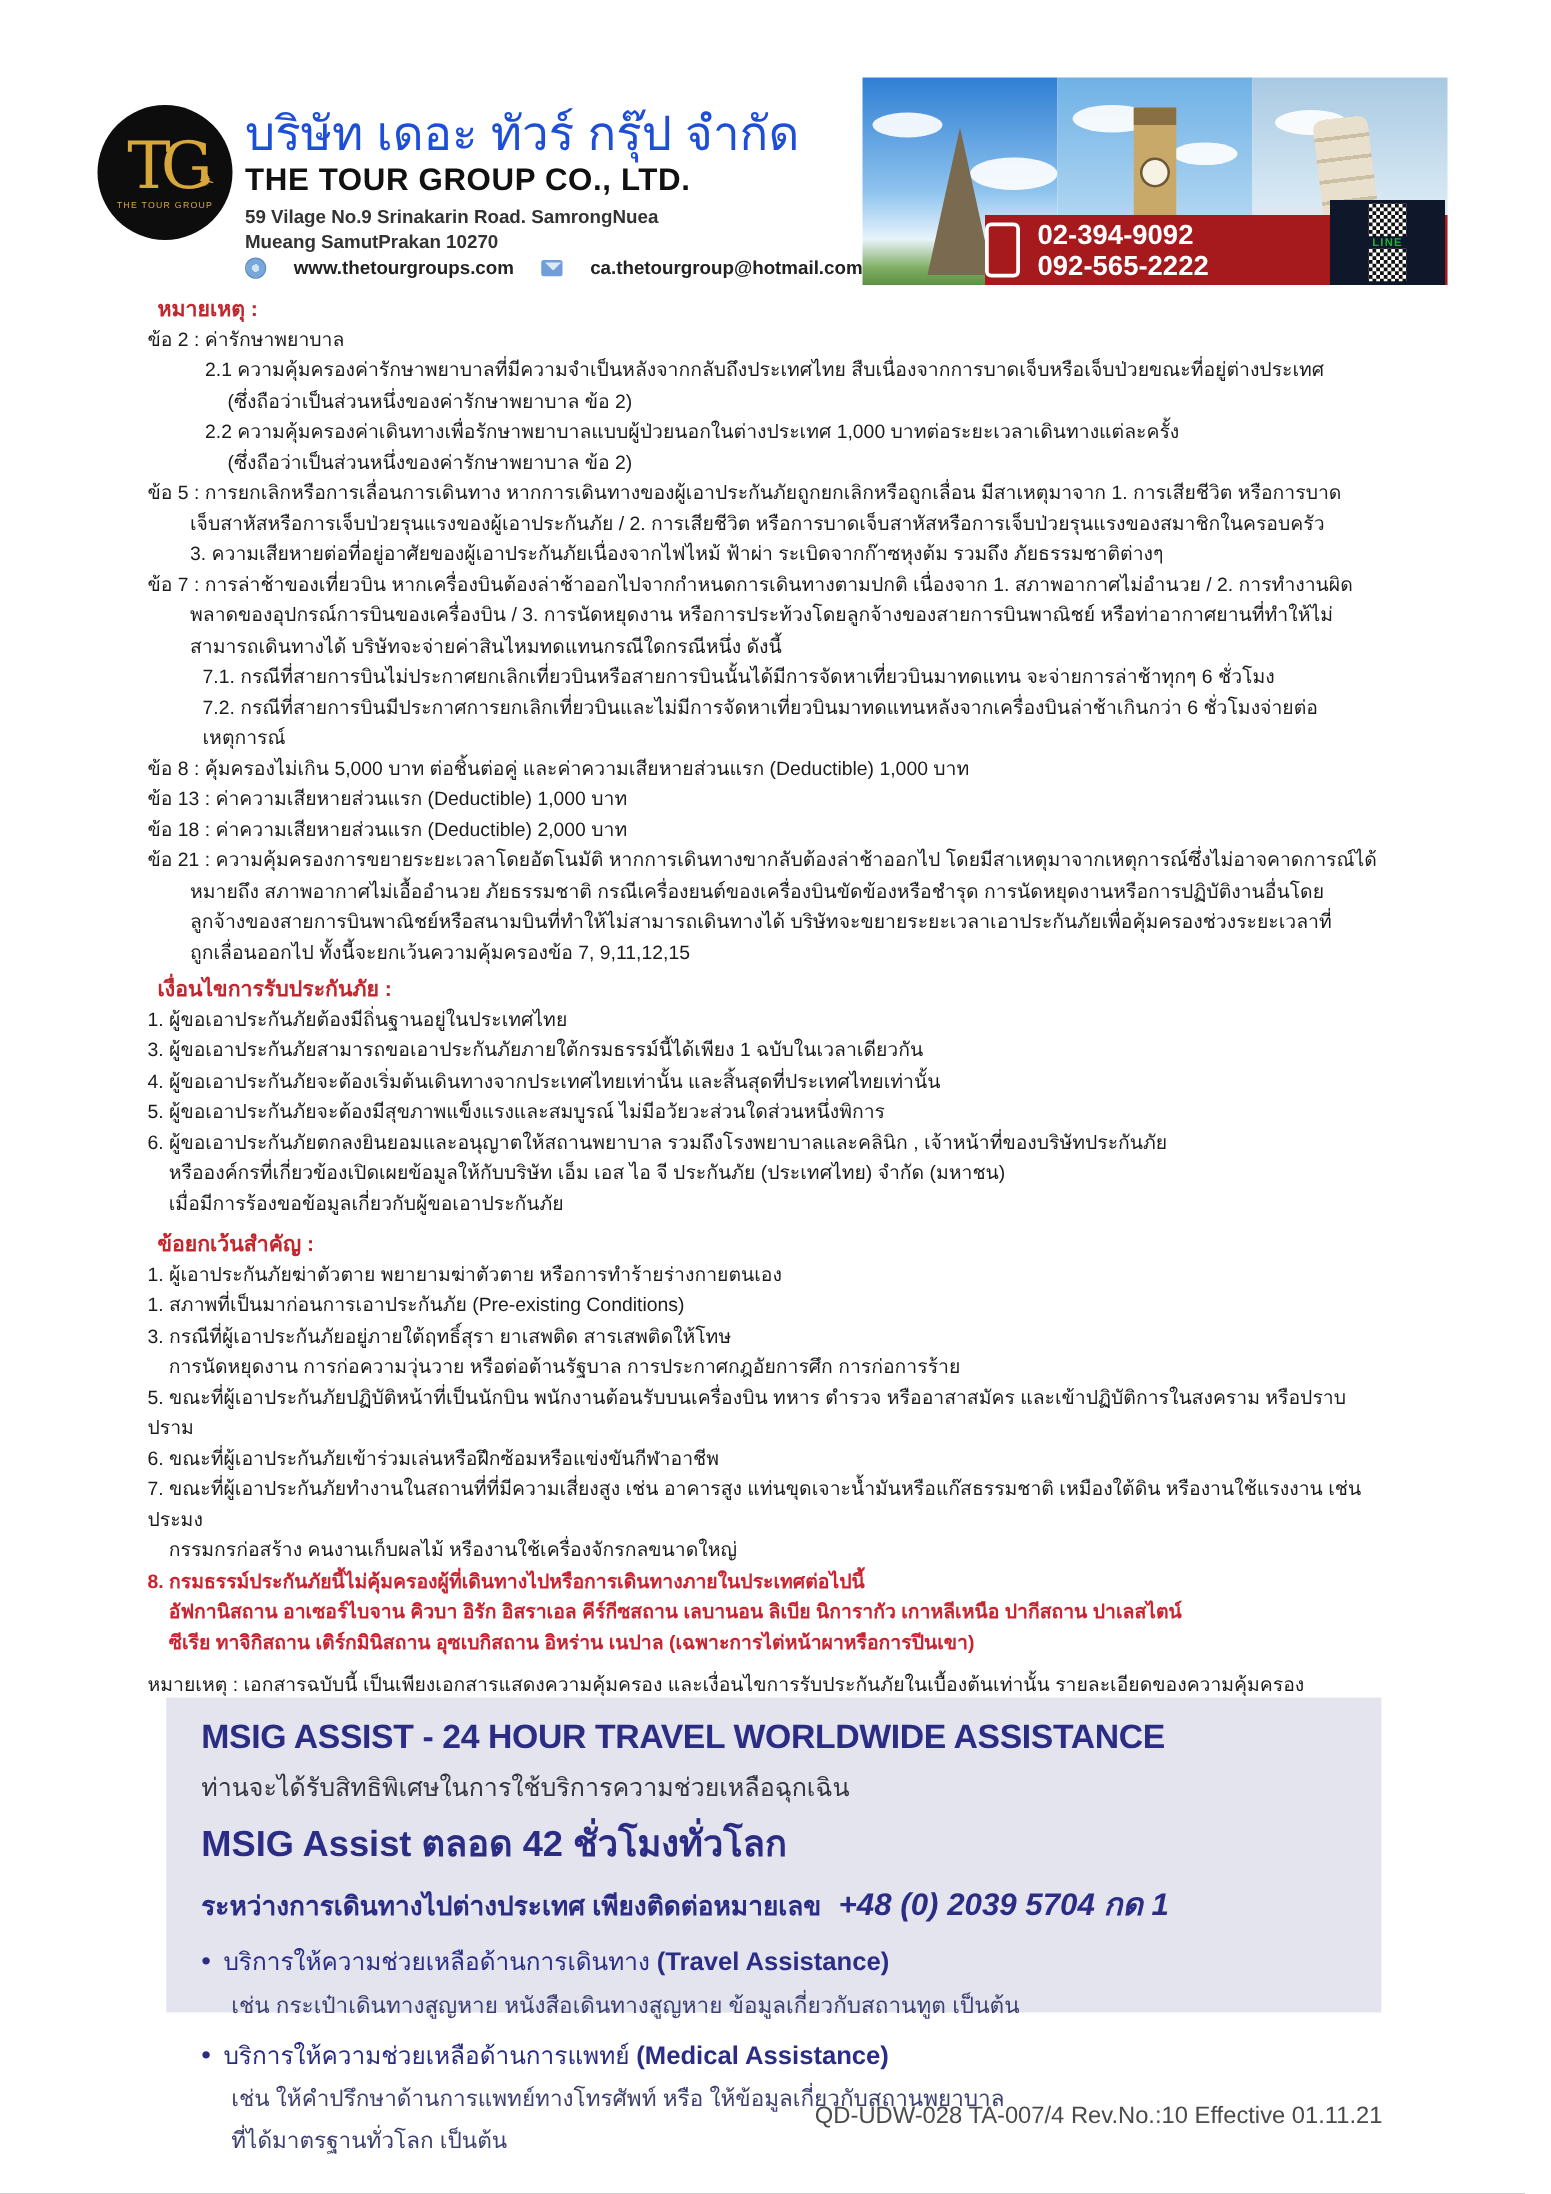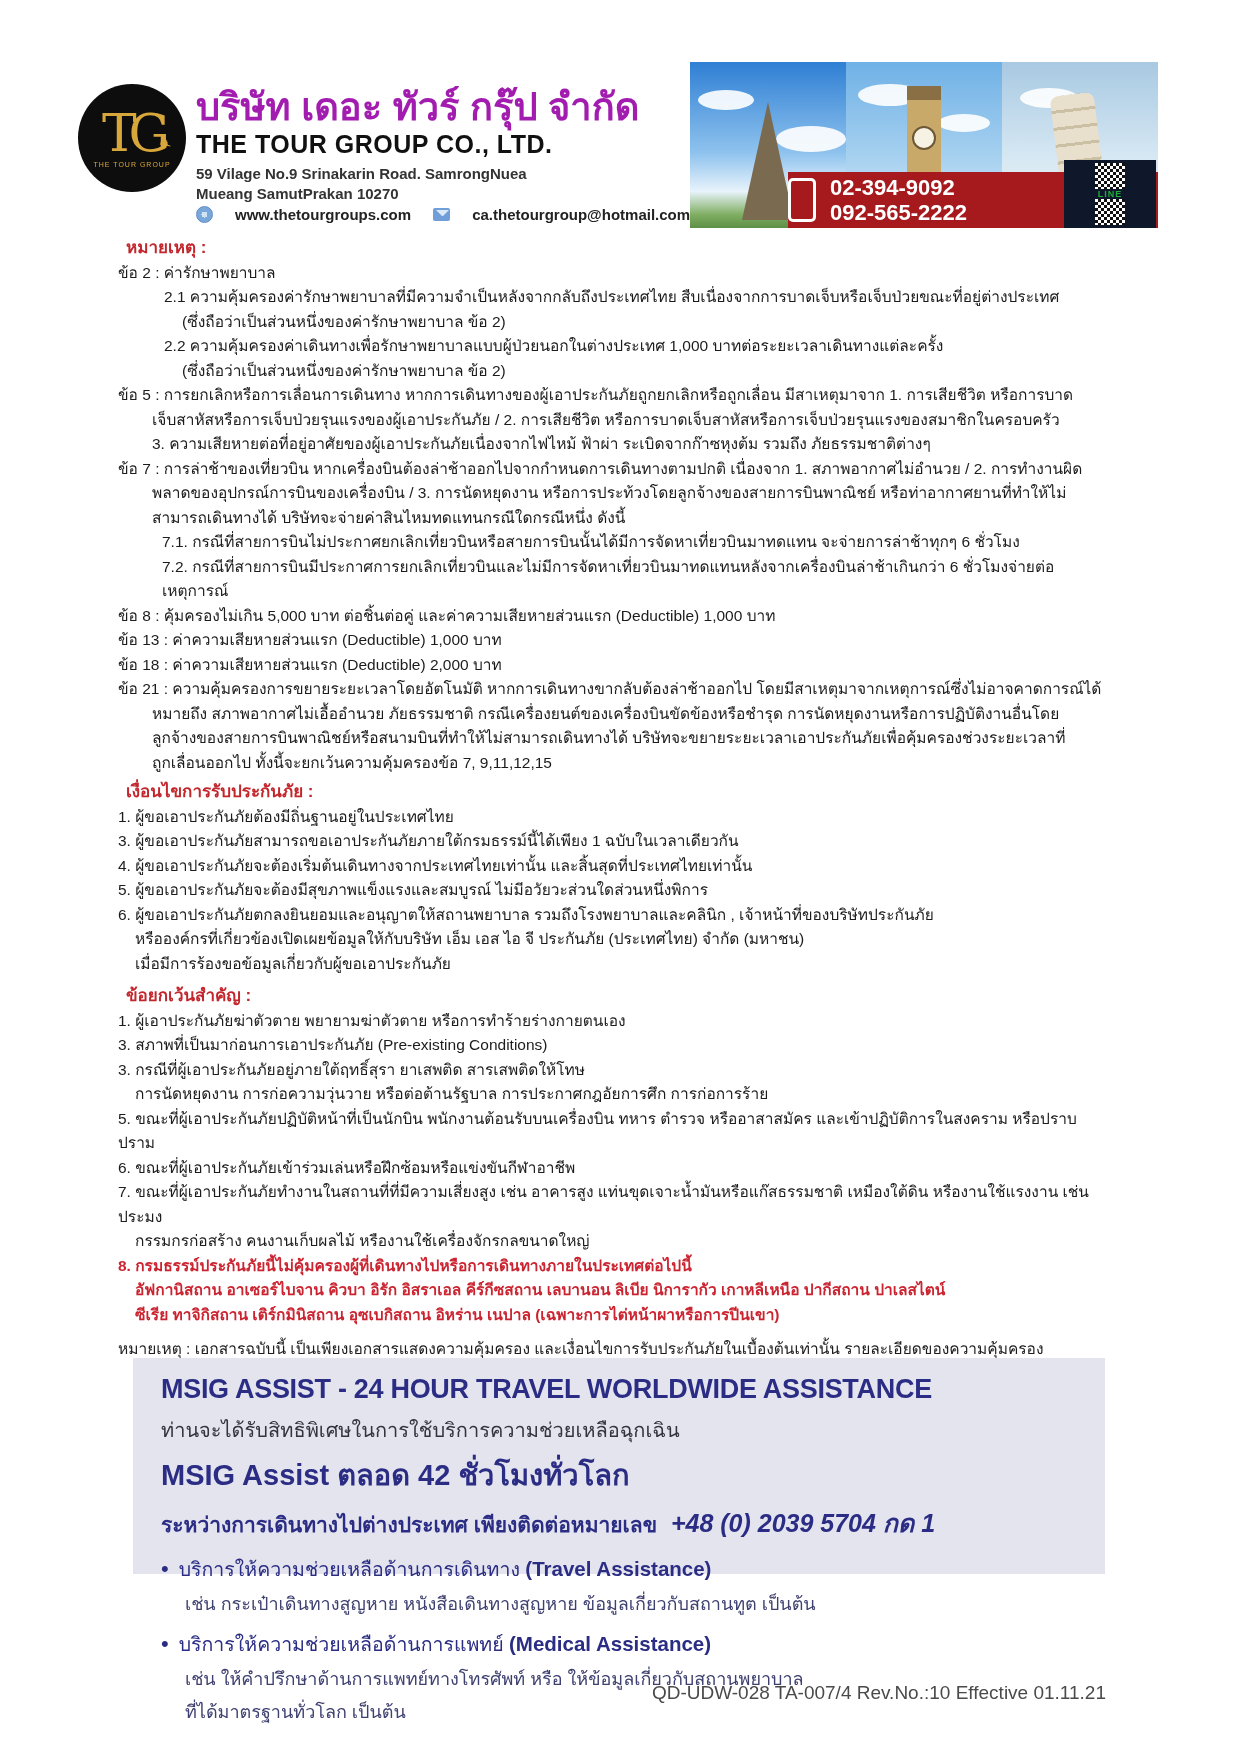--- a/index.html
+++ b/index.html
@@ -5,21 +5,21 @@
   html,body{margin:0;padding:0;background:#888;}
   .page{position:relative;width:1241px;height:1755px;background:#ffffff;margin:0 auto;
         font-family:"Liberation Sans",sans-serif;color:#1a1a1a;overflow:hidden;}
 
   
   .logo{position:absolute;left:78px;top:84px;width:108px;height:108px;border-radius:50%;
         background:#0d0d0d;display:flex;flex-direction:column;align-items:center;justify-content:center;}
   .logo .mono{font-family:"DejaVu Serif",serif;font-size:52px;line-height:48px;color:#d8a73b;letter-spacing:-8px;}
   .logo .plane{position:absolute;right:14px;top:52px;color:#d8a73b;font-size:15px;transform:rotate(18deg);}
   .logo .cap{font-size:7px;color:#d8a73b;letter-spacing:1px;margin-top:4px;}
-  .co-th{position:absolute;left:196px;top:76px;font-size:38px;font-weight:bold;color:#a21caf;}
+  .co-th{position:absolute;left:196px;top:76px;font-size:38px;font-weight:normal;color:#1d4ed8;}
   .co-en{position:absolute;left:196px;top:130px;font-size:25px;font-weight:bold;color:#111;letter-spacing:.5px;}
   .addr1{position:absolute;left:196px;top:165px;font-size:15px;font-weight:bold;color:#333;}
   .addr2{position:absolute;left:196px;top:185px;font-size:15px;font-weight:bold;color:#333;}
   .weblinks{position:absolute;left:196px;top:206px;font-size:15px;font-weight:bold;color:#222;
             display:flex;align-items:center;gap:22px;}
   .globe-icon{width:15px;height:15px;border-radius:50%;background:
       radial-gradient(circle at 50% 50%, #cfe3f5 0 3px, #7aa7d9 3px);border:1px solid #5d8dc4;}
   .mail-icon{width:17px;height:13px;background:#6f9ed8;position:relative;border-radius:2px;}
   .mail-icon:after{content:"";position:absolute;left:2px;top:2px;border-left:6px solid transparent;
       border-right:6px solid transparent;border-top:6px solid #dce9f8;width:1px;margin-left:1px;}
@@ -54,21 +54,21 @@
   .bodytext{position:absolute;left:118px;top:236px;width:994px;font-size:15.5px;line-height:24.5px;color:#1c1c1c;}
   .rhead{color:#c3262c;font-weight:bold;font-size:17px;padding-left:8px;}
   .rhead.m1{margin-top:5px;} .rhead.m2{margin-top:8px;}
   .l0{padding-left:0;} .lc{padding-left:34px;} .ls{padding-left:46px;}
   .ls2{padding-left:64px;} .l71{padding-left:44px;} .li{padding-left:17px;}
   .redln{color:#cb2430;font-weight:bold;}
   .disc{margin-top:10px;}
   .disc2{padding-left:66px;}
 
   
-  .assist{position:absolute;left:133px;top:1358px;width:972px;height:216px;background:#e4e4ef;
+  .assist{position:absolute;left:133px;top:1358px;width:972px;height:252px;background:#e4e4ef;
       box-sizing:border-box;padding:16px 28px;color:#2b2d84;}
   .a-title{font-size:27px;font-weight:800;letter-spacing:-0.3px;color:#2b2d84;}
   .a-intro{margin-top:9px;font-size:20px;color:#34343f;}
   .a-head{margin-top:6px;font-size:29px;font-weight:bold;color:#2b2d84;}
   .a-contact{margin-top:5px;font-size:21px;font-weight:bold;color:#2b2d84;}
   .a-contact .num{font-size:25px;font-style:italic;font-weight:800;margin-left:8px;}
   .a-bullet{margin-top:11px;font-size:19.5px;color:#2b2d84;display:flex;align-items:baseline;gap:10px;}
   .a-bullet .dot{font-size:22px;line-height:1;}
   .a-bullet .en{font-weight:800;font-size:20.5px;}
   .a-sub{padding-left:24px;margin-top:4px;font-size:18px;color:#3e4070;}
@@ -156,21 +156,21 @@
     <div class="l0">1. ผู้ขอเอาประกันภัยต้องมีถิ่นฐานอยู่ในประเทศไทย</div>
     <div class="l0">3. ผู้ขอเอาประกันภัยสามารถขอเอาประกันภัยภายใต้กรมธรรม์นี้ได้เพียง 1 ฉบับในเวลาเดียวกัน</div>
     <div class="l0">4. ผู้ขอเอาประกันภัยจะต้องเริ่มต้นเดินทางจากประเทศไทยเท่านั้น และสิ้นสุดที่ประเทศไทยเท่านั้น</div>
     <div class="l0">5. ผู้ขอเอาประกันภัยจะต้องมีสุขภาพแข็งแรงและสมบูรณ์ ไม่มีอวัยวะส่วนใดส่วนหนึ่งพิการ</div>
     <div class="l0">6. ผู้ขอเอาประกันภัยตกลงยินยอมและอนุญาตให้สถานพยาบาล รวมถึงโรงพยาบาลและคลินิก , เจ้าหน้าที่ของบริษัทประกันภัย</div>
     <div class="li">หรือองค์กรที่เกี่ยวข้องเปิดเผยข้อมูลให้กับบริษัท เอ็ม เอส ไอ จี ประกันภัย (ประเทศไทย) จำกัด (มหาชน)</div>
     <div class="li">เมื่อมีการร้องขอข้อมูลเกี่ยวกับผู้ขอเอาประกันภัย</div>
 
     <div class="rhead m2">ข้อยกเว้นสำคัญ :</div>
     <div class="l0">1. ผู้เอาประกันภัยฆ่าตัวตาย พยายามฆ่าตัวตาย หรือการทำร้ายร่างกายตนเอง</div>
-    <div class="l0">3. สภาพที่เป็นมาก่อนการเอาประกันภัย (Pre-existing Conditions)</div>
+    <div class="l0">1. สภาพที่เป็นมาก่อนการเอาประกันภัย (Pre-existing Conditions)</div>
     <div class="l0">3. กรณีที่ผู้เอาประกันภัยอยู่ภายใต้ฤทธิ์สุรา ยาเสพติด สารเสพติดให้โทษ</div>
     <div class="li">การนัดหยุดงาน การก่อความวุ่นวาย หรือต่อต้านรัฐบาล การประกาศกฎอัยการศึก การก่อการร้าย</div>
     <div class="l0">5. ขณะที่ผู้เอาประกันภัยปฏิบัติหน้าที่เป็นนักบิน  พนักงานต้อนรับบนเครื่องบิน ทหาร ตำรวจ หรืออาสาสมัคร และเข้าปฏิบัติการในสงคราม หรือปราบปราม</div>
     <div class="l0">6. ขณะที่ผู้เอาประกันภัยเข้าร่วมเล่นหรือฝึกซ้อมหรือแข่งขันกีฬาอาชีพ</div>
     <div class="l0">7. ขณะที่ผู้เอาประกันภัยทำงานในสถานที่ที่มีความเสี่ยงสูง เช่น อาคารสูง แท่นขุดเจาะน้ำมันหรือแก๊สธรรมชาติ  เหมืองใต้ดิน หรืองานใช้แรงงาน เช่น ประมง</div>
     <div class="li">กรรมกรก่อสร้าง คนงานเก็บผลไม้ หรืองานใช้เครื่องจักรกลขนาดใหญ่</div>
     <div class="l0 redln">8. กรมธรรม์ประกันภัยนี้ไม่คุ้มครองผู้ที่เดินทางไปหรือการเดินทางภายในประเทศต่อไปนี้</div>
     <div class="li redln">อัฟกานิสถาน อาเซอร์ไบจาน คิวบา อิรัก อิสราเอล คีร์กีซสถาน เลบานอน ลิเบีย นิการากัว  เกาหลีเหนือ ปากีสถาน ปาเลสไตน์</div>
     <div class="li redln">ซีเรีย ทาจิกิสถาน เติร์กมินิสถาน อุซเบกิสถาน อิหร่าน เนปาล (เฉพาะการไต่หน้าผาหรือการปีนเขา)</div>
 

